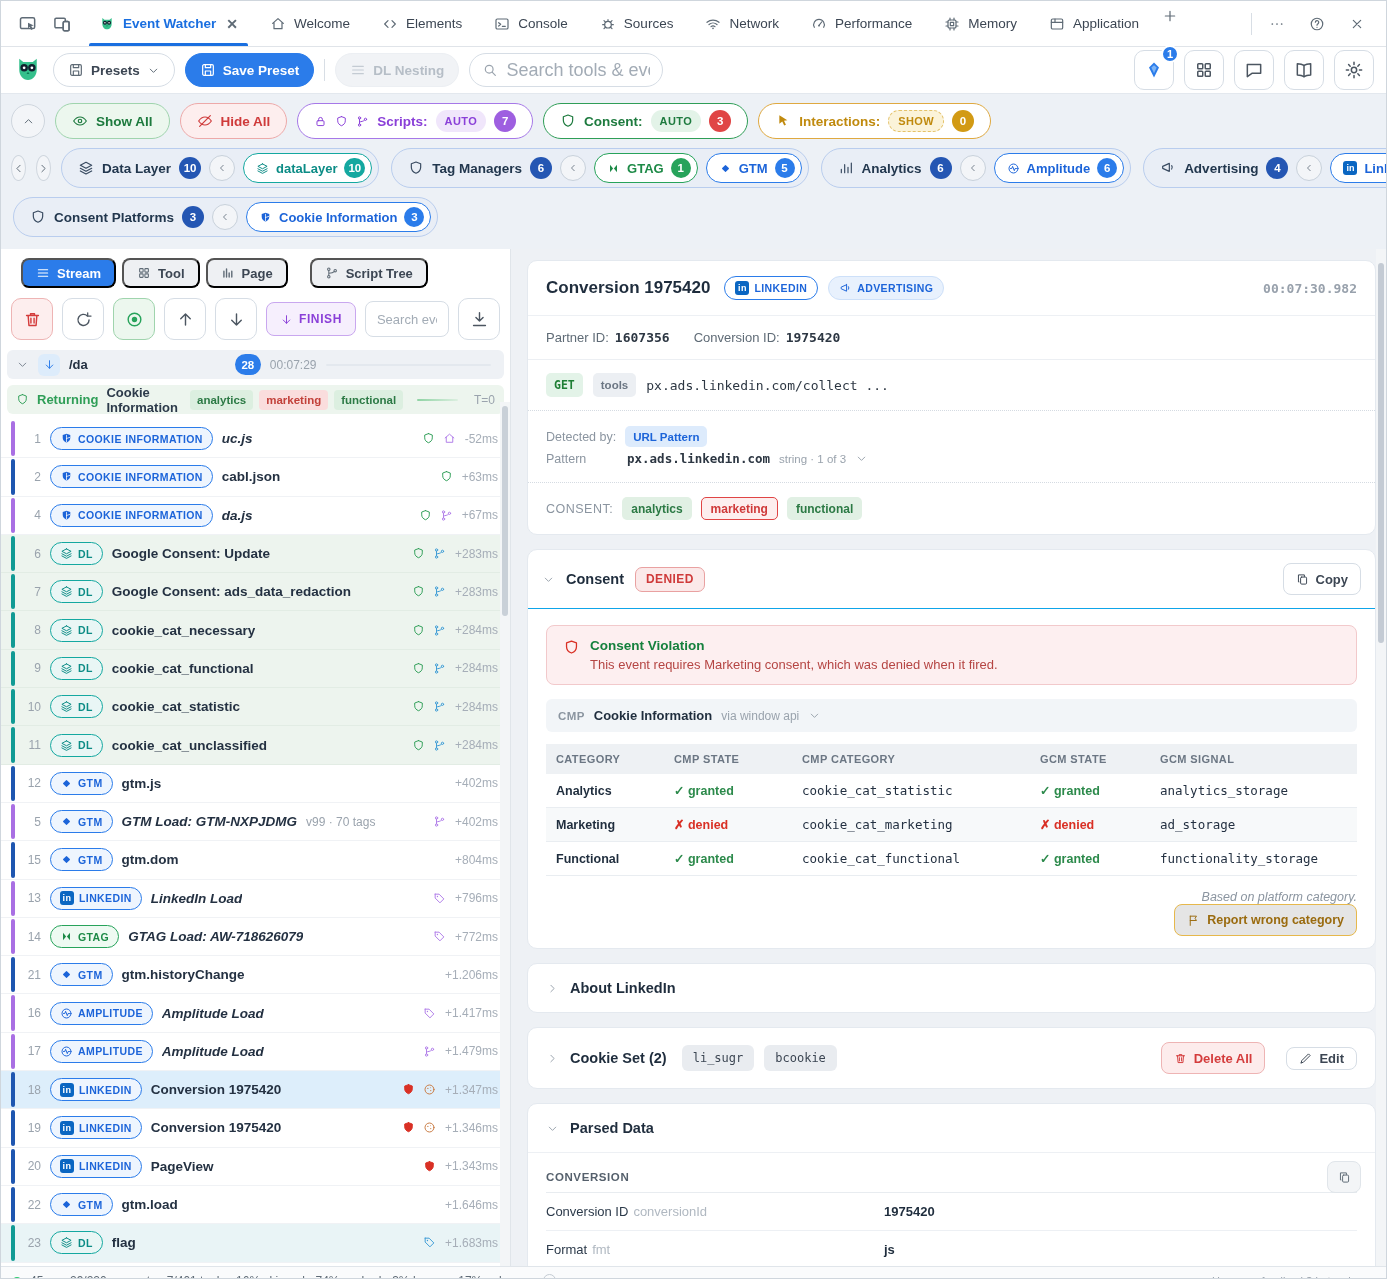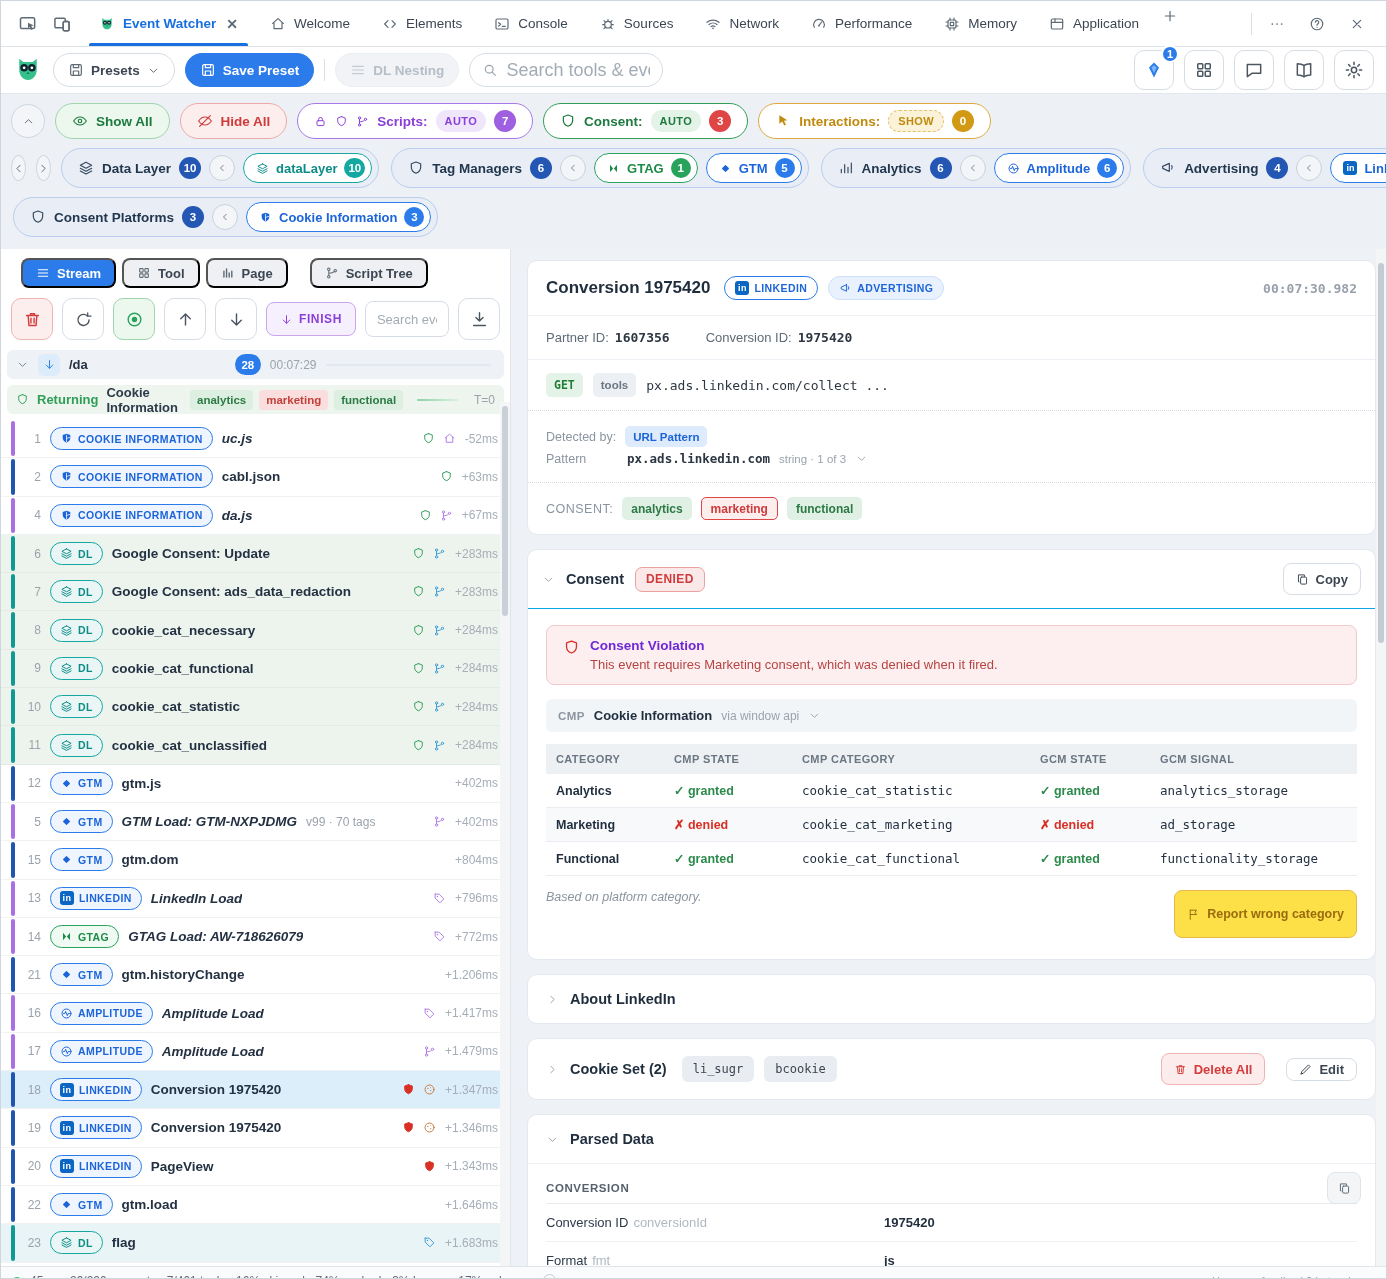--- a/index.html
+++ b/index.html
@@ -143,21 +143,21 @@
   .scrollbar { position:absolute; right:0; top:0; bottom:0; width:10px; background:#f3f5f7; }
   .thumb { position:absolute; left:2px; right:2px; border-radius:4px; background:#c9d0d8; }
 
   
   .card { background:#fff; border:1px solid #e4e9ef; border-radius:10px; margin-bottom:14px; }
   .c1head { display:flex; align-items:center; gap:10px; padding:15px 18px; border-bottom:1px solid #edf0f4; }
   .dtitle { font-size:17px; font-weight:700; color:#1f2d3d; margin-right:4px; }
   .hbadge { height:24px; border-radius:12px; border:1.5px solid #2b7cea; background:#fff; color:#1c64d9; font-size:10.5px; font-weight:700; letter-spacing:.4px; display:flex; align-items:center; gap:5px; padding:0 10px; }
   .hbadge.soft { background:#e8f1fd; border-color:#cde0f9; }
   .dtime { margin-left:auto; color:#98a1ac; font-size:13px; font-weight:700; }
-  .c1ids { display:flex; gap:36px; padding:14px 18px; border-bottom:1px solid #eceff3;align-items:flex-end; }
+  .c1ids { display:flex; gap:24px; padding:14px 18px; border-bottom:1px solid #eceff3;align-items:flex-end; }
   .idlbl { color:#5f6b76; }
   .idval { color:#2d3743; font-weight:700; margin-left:6px; }
   .c1req { display:flex; align-items:center; gap:10px; padding:13px 18px; border-bottom:1px dotted #d5dbe2; }
   .mpill { height:22px; border-radius:5px; padding:12px 8px; font-size:11.5px; font-weight:700; display:flex; align-items:center; }
   .mpill.get { background:#e3f3e8; color:#1e7e34; }
   .mpill.gray { background:#eceff3; color:#6b7683; font-weight:600; }
   .url { color:#2d3743; font-size:13px; }
   .c1det { padding:11px 18px 12px; border-bottom:1px dotted #d5dbe2; }
   .detrow { display:flex; align-items:center; gap:9px; margin:4px 0; }
   .detlbl { color:#8b95a0; font-size:12.5px; }
@@ -170,41 +170,41 @@
   .cpill2 { height:23px; border-radius:5px; padding:0 9px; font-size:12px; font-weight:600; display:flex; align-items:center; }
   .cpill2.ok { background:#e1f0e4; color:#2c7a45; }
   .cpill2.bad { background:#fdeeee; color:#cf3a3a; border:1.5px solid #e04545; font-weight:700; }
 
   .c2head { display:flex; align-items:center; gap:11px; padding:13px 14px; border-bottom:1px solid #0ea5e9; }
   .sectitle { font-weight:700; color:#1f2d3d; font-size:14.5px; }
   .denied { height:25px; border-radius:7px; background:#fbe9e9; border:1px solid #e9a1a1; color:#cf3a3a; font-weight:700; font-size:12px; letter-spacing:.4px; padding:0 10px; display:flex; align-items:center; }
   .copybtn { margin-left:auto; height:32px; border-radius:8px; border:1px solid #d6dde5; background:#fff; color:#3c4653; font-weight:700; font-size:13px; display:flex; align-items:center; gap:7px; padding:0 12px; }
   .violation { margin:16px 18px 14px; background:#fdeff0; border:1px solid #f2c9cb; border-radius:8px; padding:12px 16px; display:flex; gap:10px; }
   .violation .icn { color:#d93025; width:17px; height:17px; margin-top:1px; }
-  .vtitle { color:#6d28d9; font-weight:700; font-size:13.5px; margin-bottom:4px; }
+  .vtitle { color:#15803d; font-weight:700; font-size:13.5px; margin-bottom:4px; }
   .vtext { color:#b54543; font-size:13px; }
   .cmprow { margin:0 18px 12px; background:#f2f5f8; border-radius:6px; padding:9px 12px; display:flex; align-items:center; gap:9px; }
   .cmptag { color:#8b95a0; font-weight:700; font-size:11.5px; letter-spacing:.4px; }
   .cmpname { color:#1f2d3d; font-weight:700; }
   .cmpvia { color:#9aa3ad; font-size:12px; }
   .ctable { margin:0 18px; font-size:12.5px; }
   .ctr { display:flex; border-bottom:1px solid #e9edf1; align-items:center; }
   .ctr.head { background:#eef1f4; border:none; }
   .ctr.alt { background:#f7f9fa; }
   .ctd { padding:9px 10px; }
   .ctd.c0 { width:118px; font-weight:700; color:#1f2d3d; }
   .ctd.c1 { width:128px; font-weight:700; }
   .ctd.c2 { width:238px; }
   .ctd.c3 { width:120px; font-weight:700; }
   .ctd.c4 { flex:1; }
   .ctr.head .ctd { color:#6b7683; font-weight:700; font-size:11px; letter-spacing:.4px; }
   .st-ok { color:#2c8a4b; } .st-bad { color:#d93025; }
-  .c2foot { display:flex; align-items:flex-start; justify-content:space-between; padding:14px 18px 21px; }
+  .c2foot { display:flex; align-items:flex-end; justify-content:space-between; padding:14px 18px 12px;flex-direction:column; }
   .footnote { color:#8b95a0; font-style:italic; font-size:12.5px; }
-  .reportbtn { height:48px; border-radius:8px; border:1px solid #e6b84c; background:#fde047; color:#9a6b0f; font-weight:700; font-size:12.5px; display:flex; align-items:center; gap:7px; padding:0 12px; }
+  .reportbtn { height:32px; border-radius:8px; border:1px solid #e6b84c; background:#e5e5e5; color:#9a6b0f; font-weight:700; font-size:12.5px; display:flex; align-items:center; gap:7px; padding:0 12px; }
   .simplehead { display:flex; align-items:center; gap:11px; padding:16px 18px; }
   .ckpill { height:26px; border-radius:6px; background:#e9ecf0; color:#3c4653; font-size:12px; display:flex; align-items:center; padding:0 11px; }
   .delbtn { margin-left:auto; height:32px; border-radius:8px; border:1px solid #eeb4b4; background:#fdecec; color:#d43c3c; font-weight:700; font-size:13px; display:flex; align-items:center; gap:7px; padding:0 12px; }
   .editbtn { height:23px; border-radius:8px; border:1px solid #d6dde5; background:#fff; color:#3c4653; font-weight:700; font-size:13px; display:flex; align-items:center; gap:7px; padding:0 12px; margin-left:10px; }
   .parsedbody { padding:2px 18px 10px; position:relative; }
   .copysq { position:absolute; right:14px; top:8px; width:34px; height:32px; border-radius:8px; border:1px solid #e0e5ea; background:#f3f5f7; color:#5f6b76; display:flex; align-items:center; justify-content:center; }
   .pheading { padding:16px 0 9px; color:#55606c; font-weight:700; font-size:11.5px; letter-spacing:.6px; border-bottom:1px solid #e8ecf0; }
   .pfield { display:flex; padding:11px 0; border-bottom:1px solid #edf0f4; align-items:center; }
   .pfl { width:338px; color:#2c3a4a; }
   .pfk { color:#b0b8c1; margin-left:5px; }

